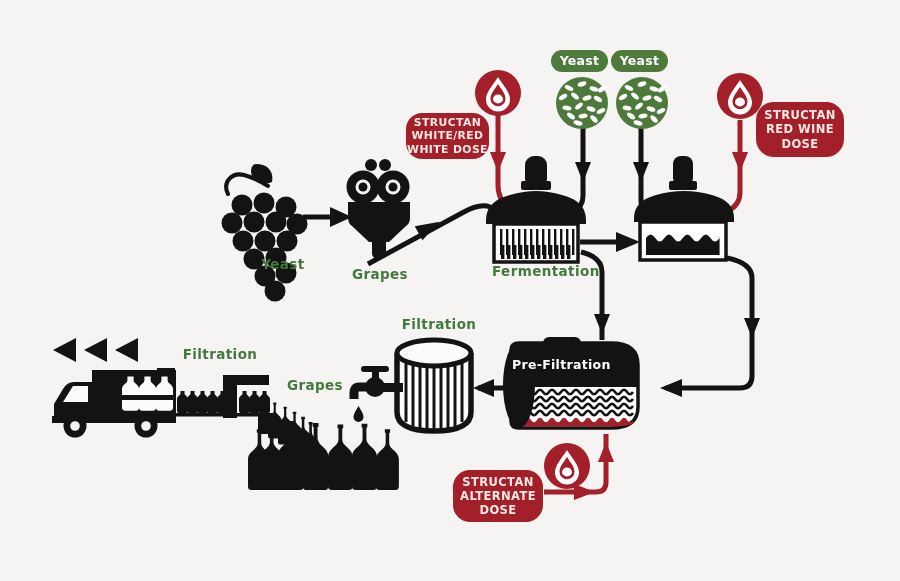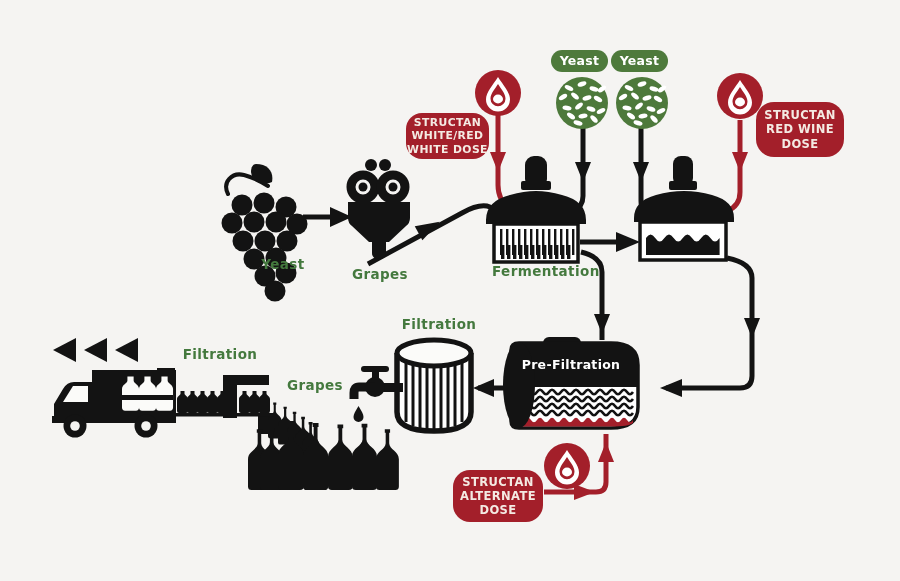--- a/index.html
+++ b/index.html
@@ -3,21 +3,21 @@
 <meta charset="utf-8">
 <style>
   html,body{margin:0;padding:0;background:#e9e9e9;}
   #stage{position:relative;width:900px;height:581px;background:#f5f4f2;overflow:hidden;
          font-family:"DejaVu Sans",sans-serif;margin:0 auto;}
   #stage svg{display:block;}
   .abs{position:absolute;}
   .lbl{position:absolute;font-weight:bold;font-size:13.5px;color:#44793E;
        text-align:center;letter-spacing:.4px;line-height:14.5px;}
   .lbl-white{position:absolute;font-weight:bold;font-size:12.5px;color:#ffffff;
-       text-align:center;letter-spacing:.3px;}
+       letter-spacing:.3px;}
   .badge-red{position:absolute;background:#A31F2A;color:#F4EAE3;border-radius:16px;
        display:flex;flex-direction:column;justify-content:center;text-align:center;
        font-weight:bold;letter-spacing:.4px;}
   .badge-red span{display:block;}
   .badge-green{position:absolute;background:#4E7A3C;color:#fff;border-radius:11px;
        text-align:center;font-weight:bold;font-size:12.5px;line-height:22px;letter-spacing:.3px;}
 </style>
 </head>
 <body>
 

